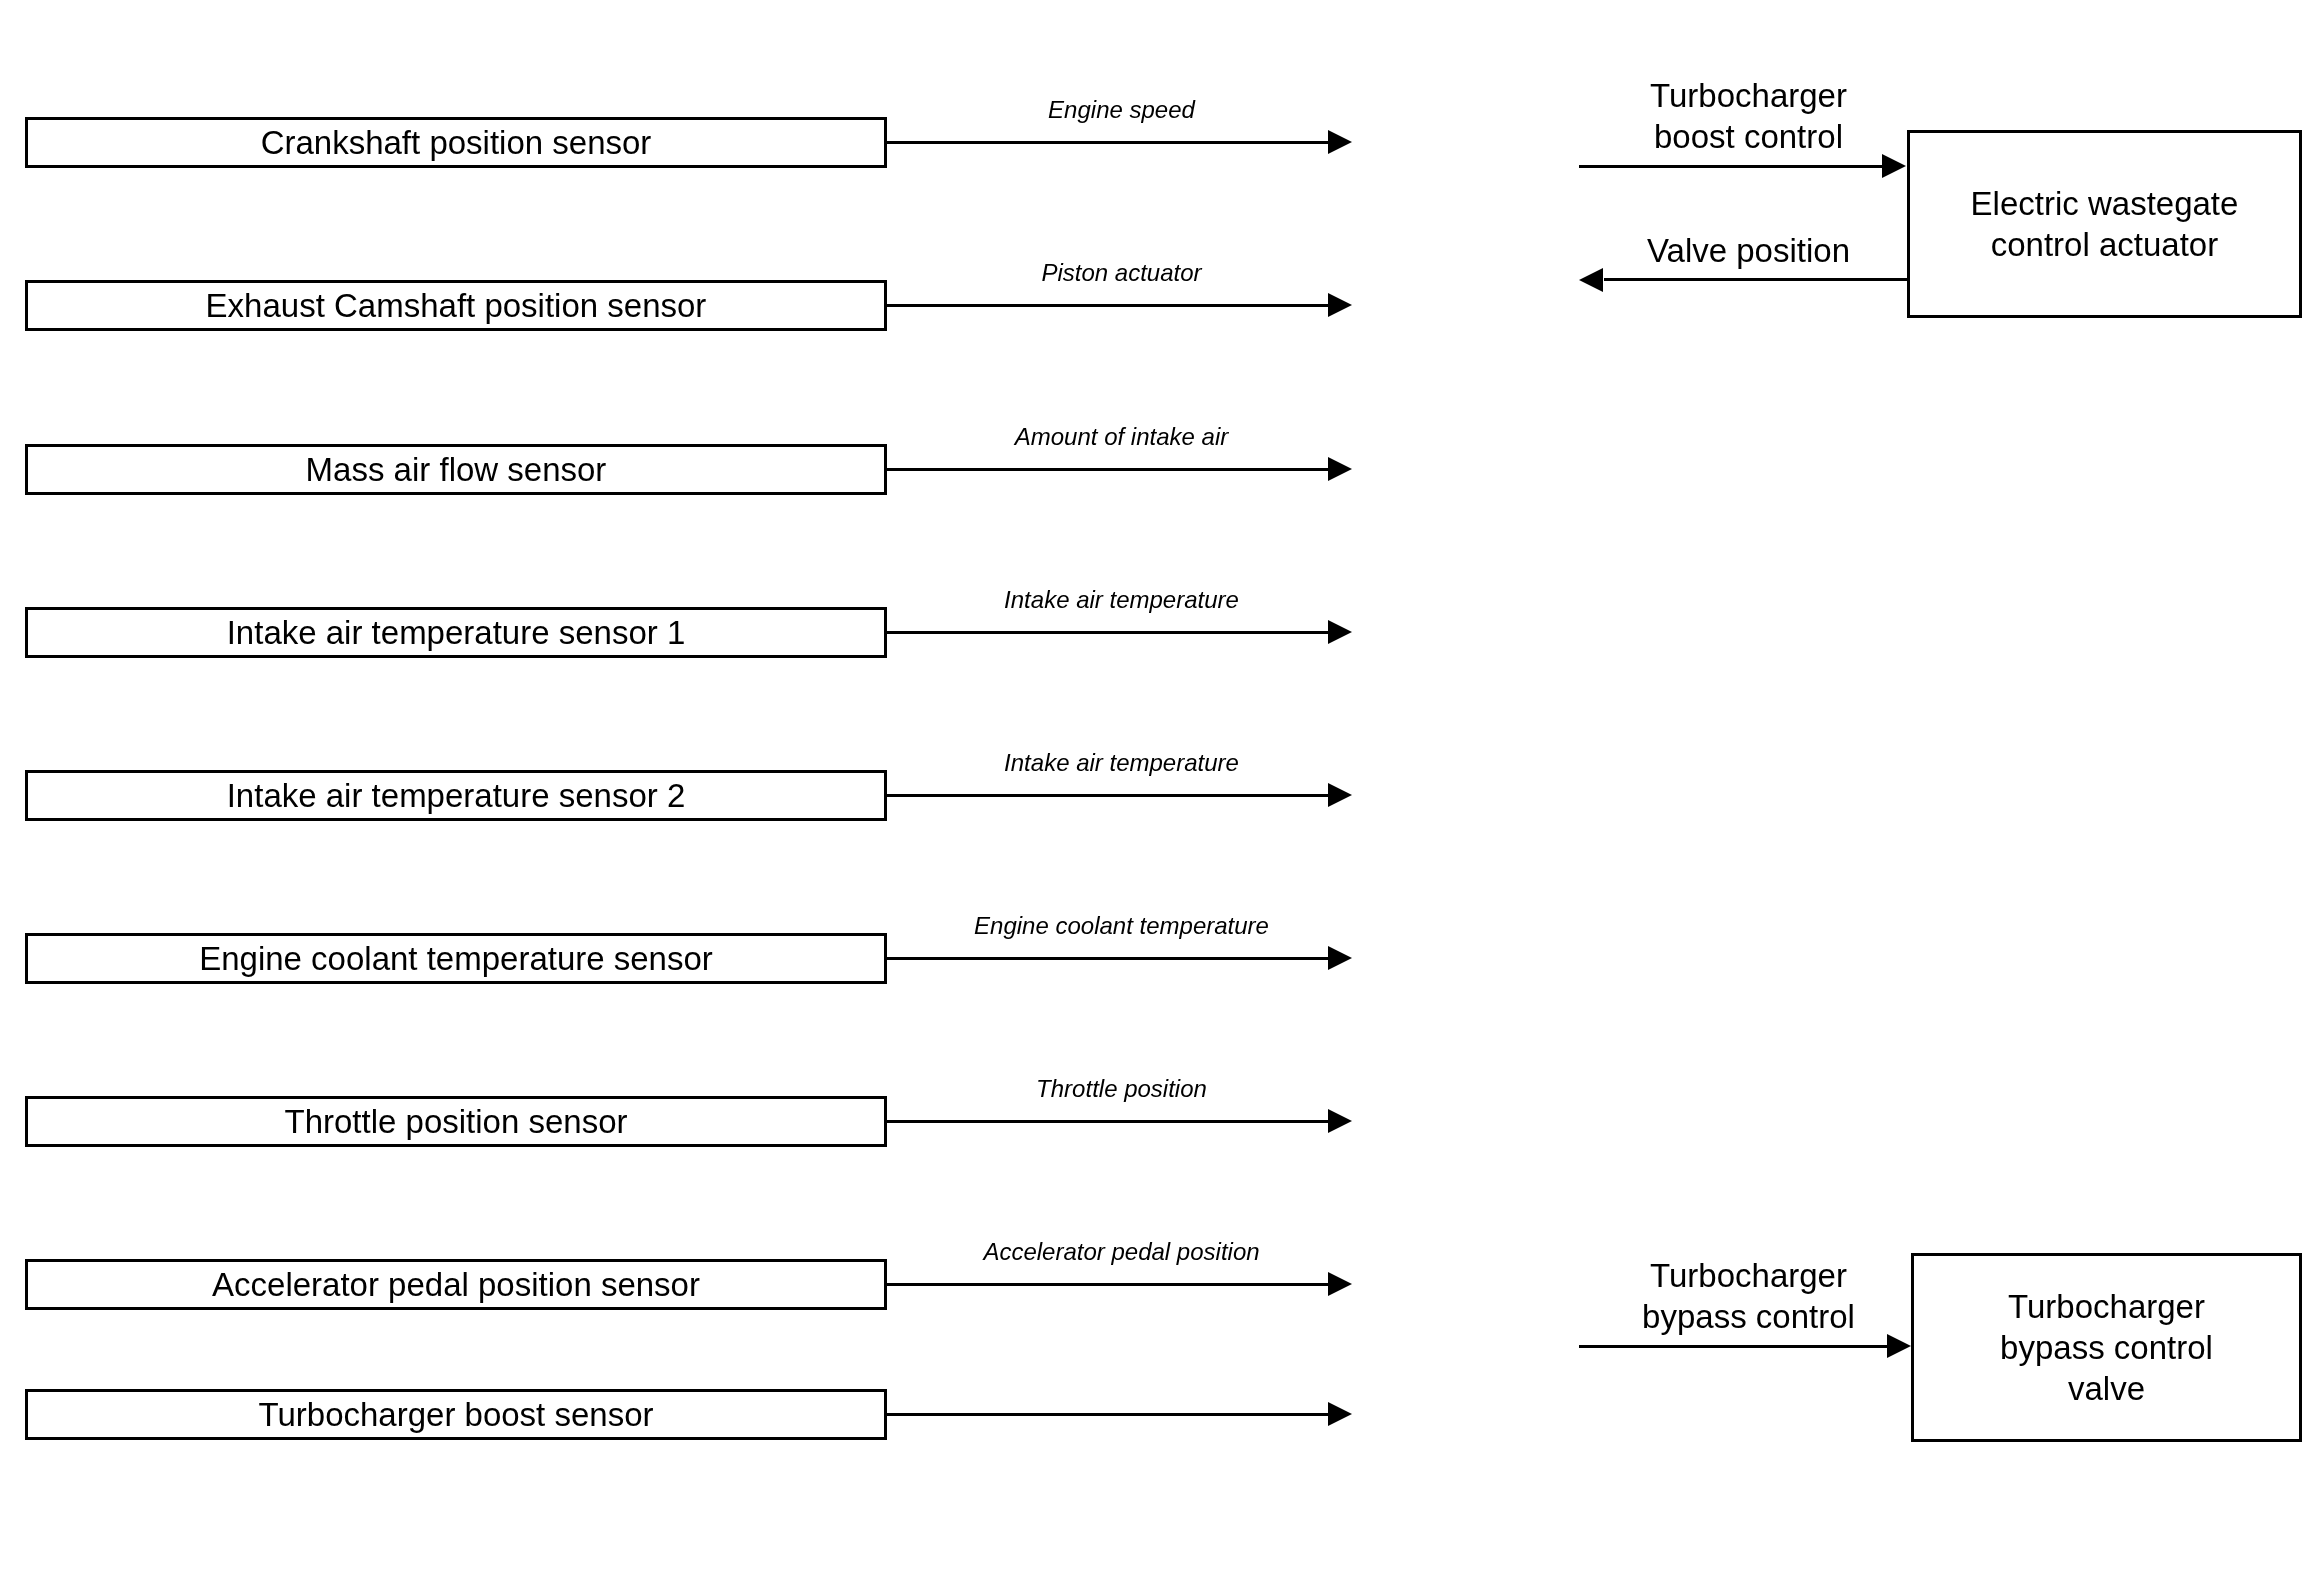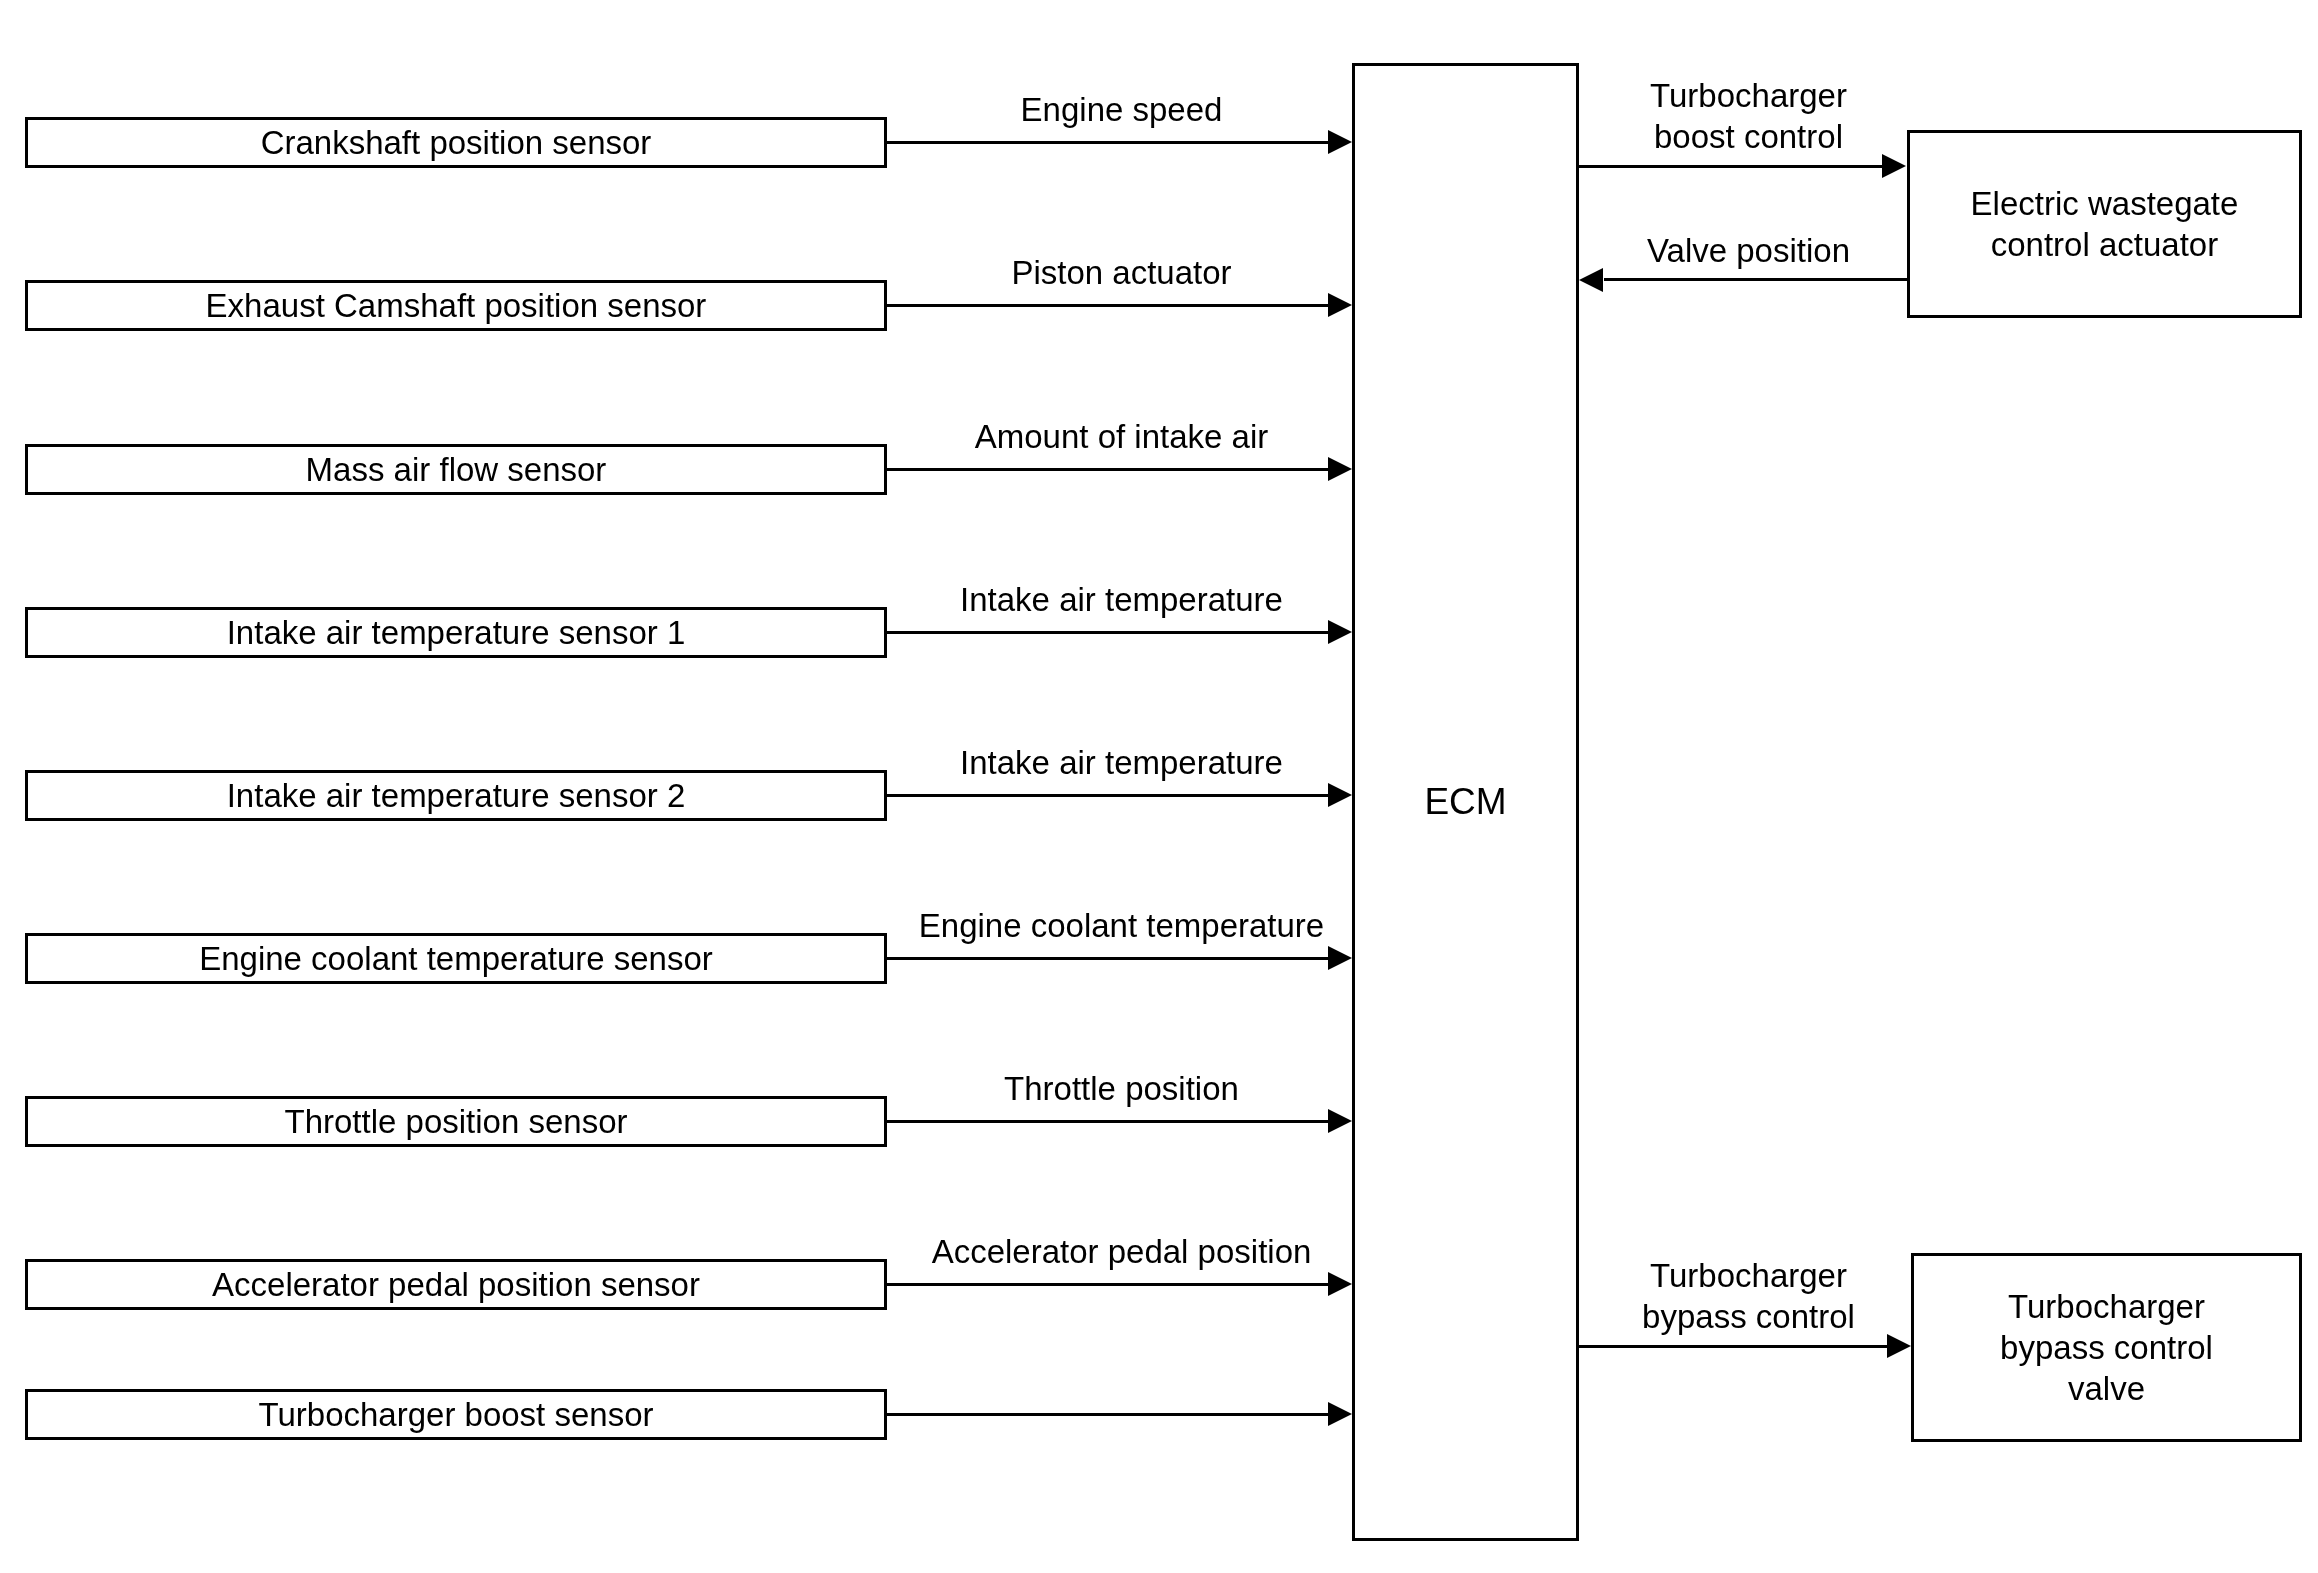--- a/index.html
+++ b/index.html
@@ -19,21 +19,21 @@
     position: absolute; left: 25px; top: 0;
     width: 862px; height: 51px;
     border: 3.4px solid #000; box-sizing: border-box;
     background: #fff;
     display: flex; align-items: center; justify-content: center;
     font-size: 33px; line-height: 37px; white-space: nowrap;
   }
   .signal-label {
     position: absolute; left: 890px; top: -26.4px;
     width: 463px; text-align: center;
-    font-size: 33px; line-height: 37px; white-space: nowrap;
+    font-size: 24px; line-height: 37px; white-space: nowrap; font-style: italic;
   }
   .sensor-row .h-line { left: 887px; top: 23.5px; width: 443px; }
   .sensor-row .head-right { left: 1328px; top: 13.2px; }
 
   
   .h-line { position: absolute; height: 3.4px; background: #000; }
   .head-right {
     position: absolute; width: 0; height: 0;
     border-top: 12px solid transparent;
     border-bottom: 12px solid transparent;
@@ -139,23 +139,20 @@
     <div class="h-line"></div>
     <div class="head-right"></div>
   </div>
 
   <div class="sensor-row" style="top:1389px">
     <div class="sensor-box">Turbocharger boost sensor</div>
     <div class="h-line"></div>
     <div class="head-right"></div>
   </div>
 
-  <div class="ecm-box">
-    <span>ECM</span>
-  </div>
 
   <div class="out-label boost-label">Turbocharger
 boost control</div>
   <div class="h-line" style="left:1579px; top:165px; width:303px;"></div>
   <div class="head-right" style="left:1882px; top:154px;"></div>
 
   <div class="out-label valvepos-label">Valve position</div>
   <div class="head-left" style="left:1579px; top:268px;"></div>
   <div class="h-line" style="left:1604px; top:278px; width:303px;"></div>
 

